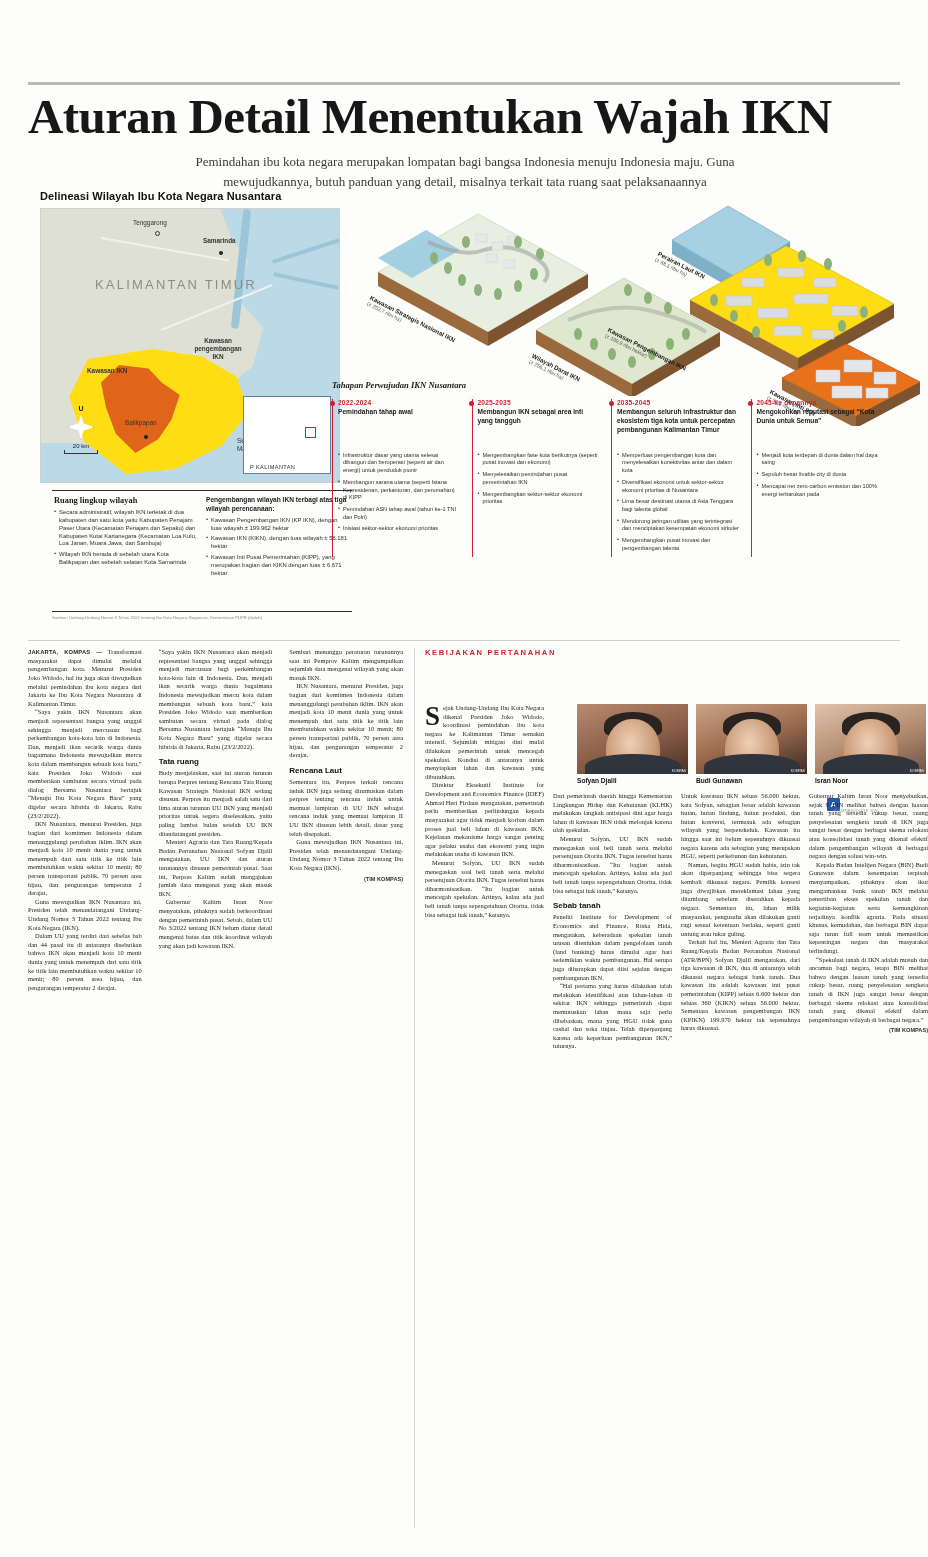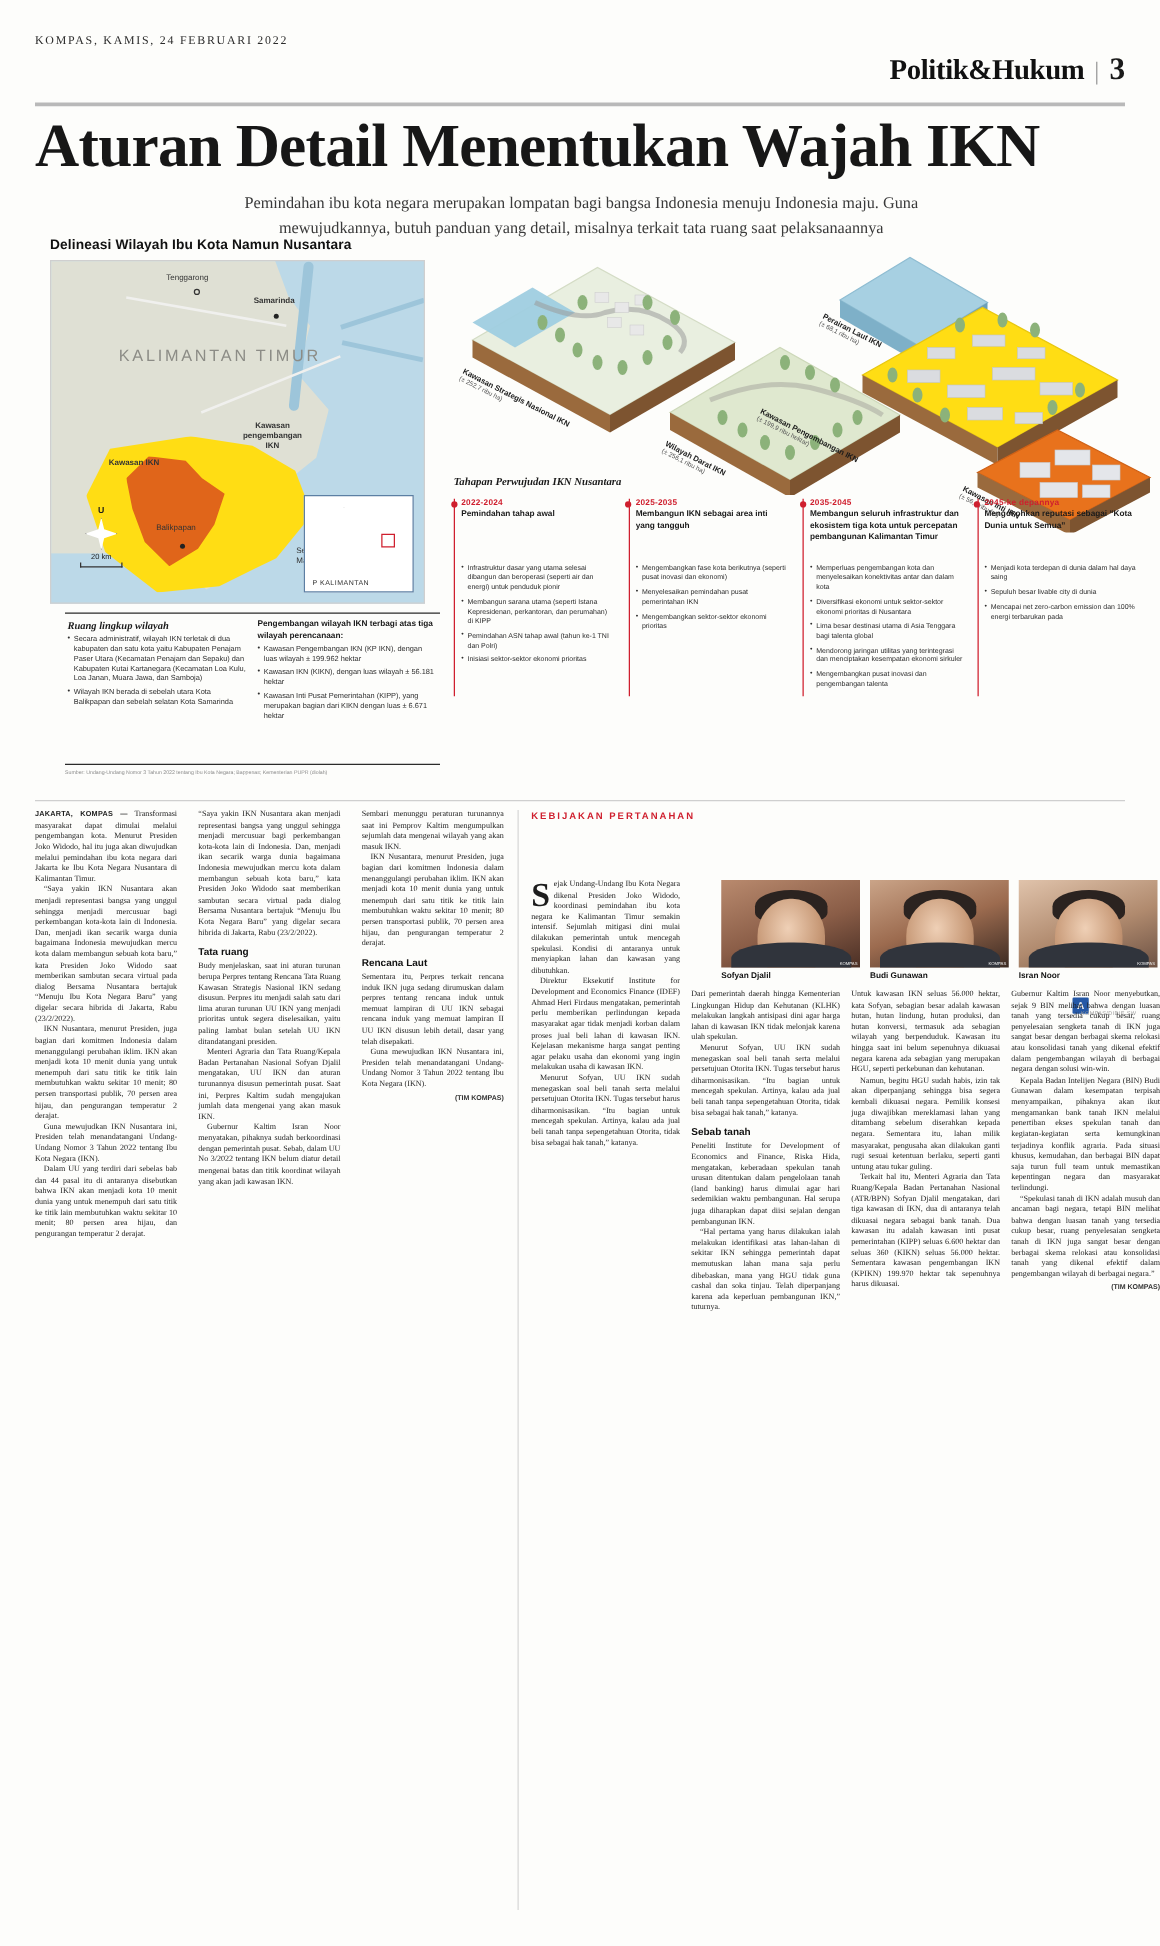--- a/index.html
+++ b/index.html
@@ -135,21 +135,21 @@
 
   
   .legendbox {
     position: absolute; left: 12px; top: 300px; width: 300px; height: 122px;
     border-top: 1.6px solid #2b2b2b; border-bottom: 1px solid #2b2b2b;
     padding: 5px 2px 4px 2px;
     display: flex; gap: 8px;
   }
   .legendbox .col { width: 50%; }
   .lg-title {
-    font-family: "Liberation Serif", serif; font-style: italic; font-weight: bold;
+    font-family: "Liberation Serif", serif; font-weight: bold;
     font-size: 8.4px; margin-bottom: 4px;
   }
   .lg-head {
     font-family: "Liberation Sans", sans-serif; font-weight: bold; font-size: 6.6px;
     line-height: 1.35; margin-bottom: 3px;
   }
   ul.lg { list-style: none; }
   ul.lg li {
     font-family: "Liberation Sans", sans-serif; font-size: 5.9px; line-height: 1.33;
     padding-left: 5px; position: relative; margin-bottom: 3px; color: #2e2e2e;
@@ -165,21 +165,21 @@
   .blk { position: absolute; }
   .isolabel {
     position: absolute; font-family: "Liberation Sans", sans-serif;
     font-weight: bold; font-size: 6.2px;
     transform: rotate(27deg); transform-origin: left top;
     white-space: nowrap; color: #1a1a1a;
   }
   .isolabel .sub { display: block; font-weight: normal; font-size: 5.2px; color: #555; }
 
   
-  .timeline { position: absolute; left: 335px; top: 190px; width: 552px; height: 245px; }
+  .timeline { position: absolute; left: 304px; top: 190px; width: 552px; height: 245px; }
   .tl-title {
     font-family: "Liberation Serif", serif; font-style: italic; font-weight: bold;
     font-size: 8.6px; line-height: 1.25; margin-bottom: 8px;
   }
   .tl-cols { display: flex; gap: 6px; }
   .tl-col { width: 25%; border-left: 1.4px solid #cf1f2e; padding: 0 5px 0 5px; position: relative; }
   .tl-col:before {
     content: ""; position: absolute; left: -3.4px; top: 2px;
     width: 5px; height: 5px; background: #cf1f2e; border-radius: 50%;
   }
@@ -282,37 +282,29 @@
     float: left; font-family: "Liberation Serif", serif; font-size: 27px;
     line-height: .82; font-weight: bold; padding: 1px 3px 0 0;
   }
   .pushdown { margin-top: 88px; }
 </style>
 </head>
 <body>
 
 <div class="page">
 
-  <div class="masthead">
-    <div class="mast-date">KOMPAS, KAMIS, 24 FEBRUARI 2022</div>
-    <div class="mast-right">
-      <span class="mast-section">Politik&amp;Hukum</span>
-      <span class="mast-div">|</span>
-      <span class="mast-page">3</span>
-    </div>
-  </div>
   <div class="mast-rule"></div>
 
   <h1 class="headline">Aturan Detail Menentukan Wajah IKN</h1>
   <div class="deck">Pemindahan ibu kota negara merupakan lompatan bagi bangsa Indonesia menuju Indonesia maju. Guna mewujudkannya, butuh panduan yang detail, misalnya terkait tata ruang saat pelaksanaannya</div>
 
   <div class="info">
 
     <div class="map-wrap">
-      <div class="graphic-title">Delineasi Wilayah Ibu Kota Namun Nusantara</div>
+      <div class="graphic-title">Delineasi Wilayah Ibu Kota Negara Nusantara</div>
       <div class="map">
         <div class="landmass"></div>
         <div class="landmass2"></div>
 
         <div class="riverblue" style="left:196px;top:0;width:8px;height:120px;border-radius:4px;transform:rotate(6deg);"></div>
         <div class="riverblue" style="left:230px;top:40px;width:70px;height:4px;transform:rotate(-18deg);"></div>
         <div class="riverblue" style="left:232px;top:70px;width:66px;height:4px;transform:rotate(12deg);"></div>
         <div class="river" style="left:60px;top:28px;width:130px;transform:rotate(10deg);height:2px;"></div>
         <div class="river" style="left:120px;top:120px;width:120px;transform:rotate(-22deg);height:2px;"></div>
 

